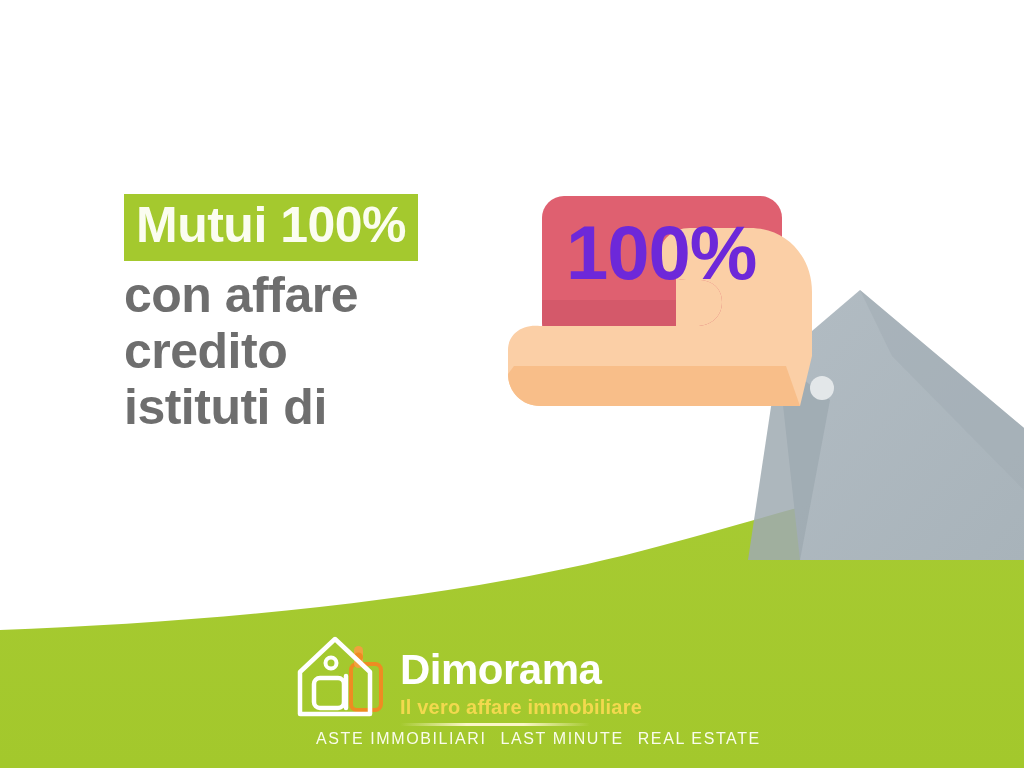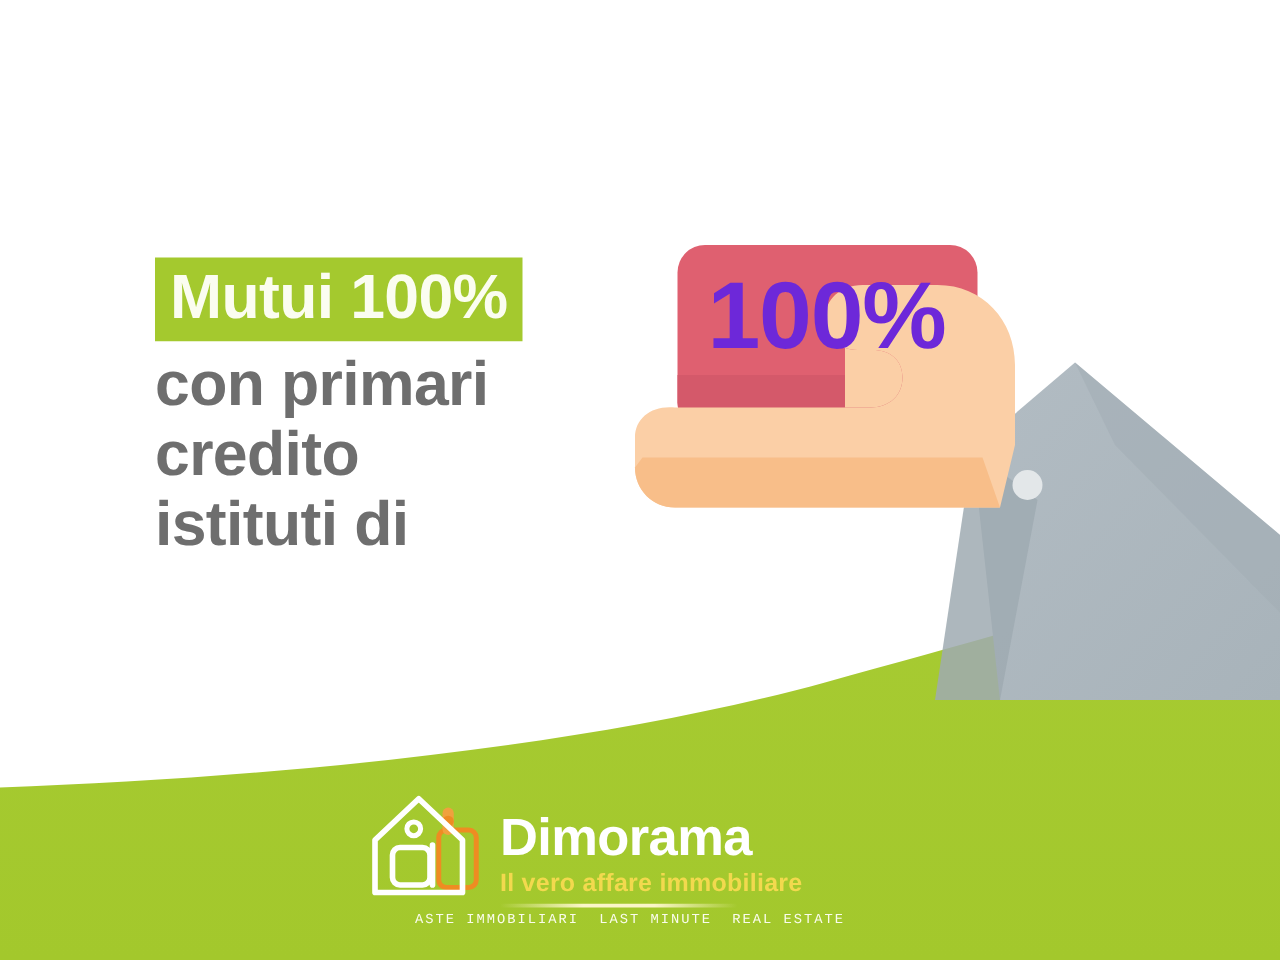--- a/index.html
+++ b/index.html
@@ -25,21 +25,21 @@
     top: 0;
     width: 1024px;
     height: 768px;
     pointer-events: none;
   }
 
   
   .headline {
     position: absolute;
     left: 124px;
-    top: 206px;
+    top: 194px;
     width: 430px;
   }
   .headline-hl-wrap {
     display: block;
     margin: 0 0 6px 0;
   }
   .headline-hl {
     display: inline-block;
     background: #A4C92E;
     color: #FBFDF0;
@@ -127,27 +127,26 @@
   }
   .logo-underline {
     margin-top: 6px;
     width: 190px;
     height: 3px;
     background: linear-gradient(to right, rgba(255,255,255,0), #FBF6C9 35%, #FBF6C9 65%, rgba(255,255,255,0));
     border-radius: 2px;
   }
   .logo-strapline {
     position: absolute;
-    left: 42px;
+    left: 26px;
     top: 104px;
     color: #FAFCEC;
-    font-size: 11px;
+    font-size: 16px;
     letter-spacing: 1.6px;
     white-space: nowrap;
-    font-family: Liberation Mono, monospace;
   }
   .logo-strapline .sep { padding: 0 4px; }
 </style>
 </head>
 <body>
 
 <div id="banner">
 
   <svg class="wave-layer" viewBox="0 0 1024 768" width="1024" height="768" preserveAspectRatio="none">
     <defs>
@@ -191,21 +190,21 @@
     </svg>
 
     <div class="pct-label">100%</div>
   </div>
 
   <div class="headline">
     <span class="headline-hl-wrap">
       <span class="headline-hl">Mutui 100%</span>
     </span>
     <div class="headline-rest">
-      <span>con primari</span>
+      <span>con affare</span>
       <span>credito</span>
       <span>istituti di</span>
     </div>
   </div>
 
   <div class="logo-block">
     <div class="logo-row">
 
       <div class="logo-mark">
         <svg viewBox="0 0 106 96" width="106" height="96">

